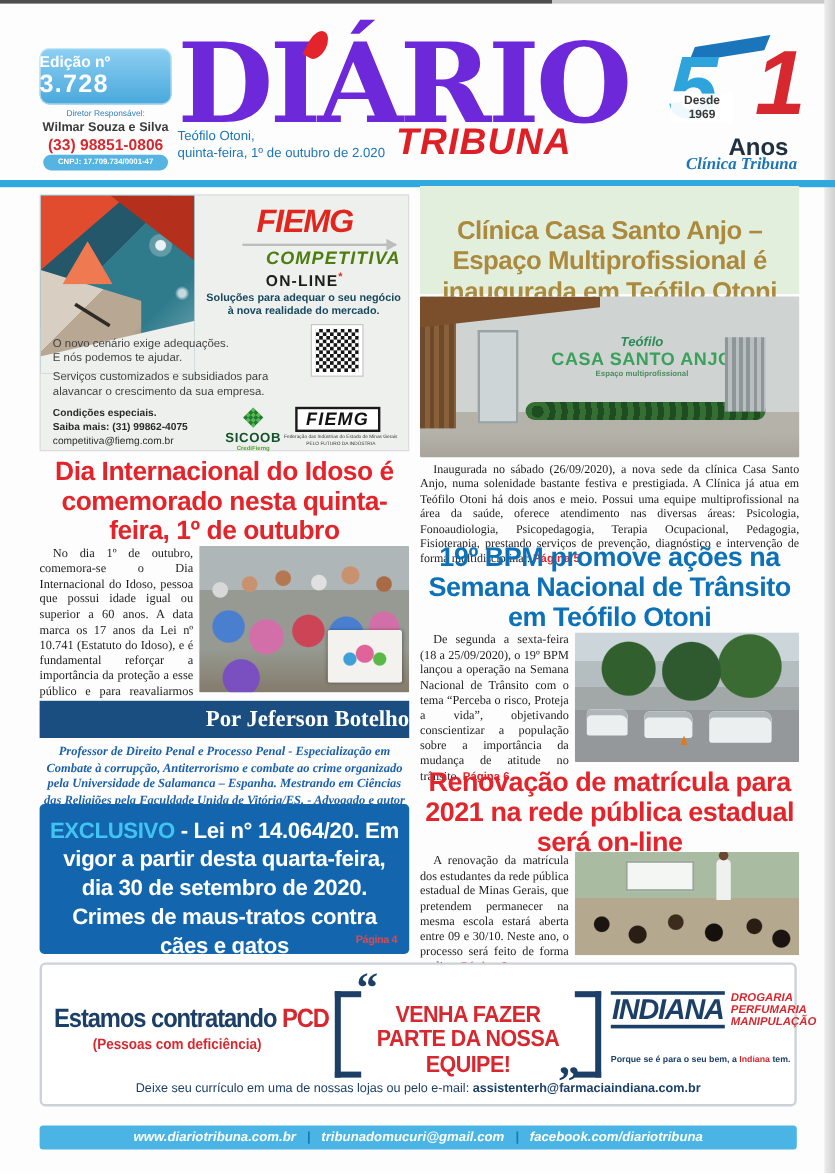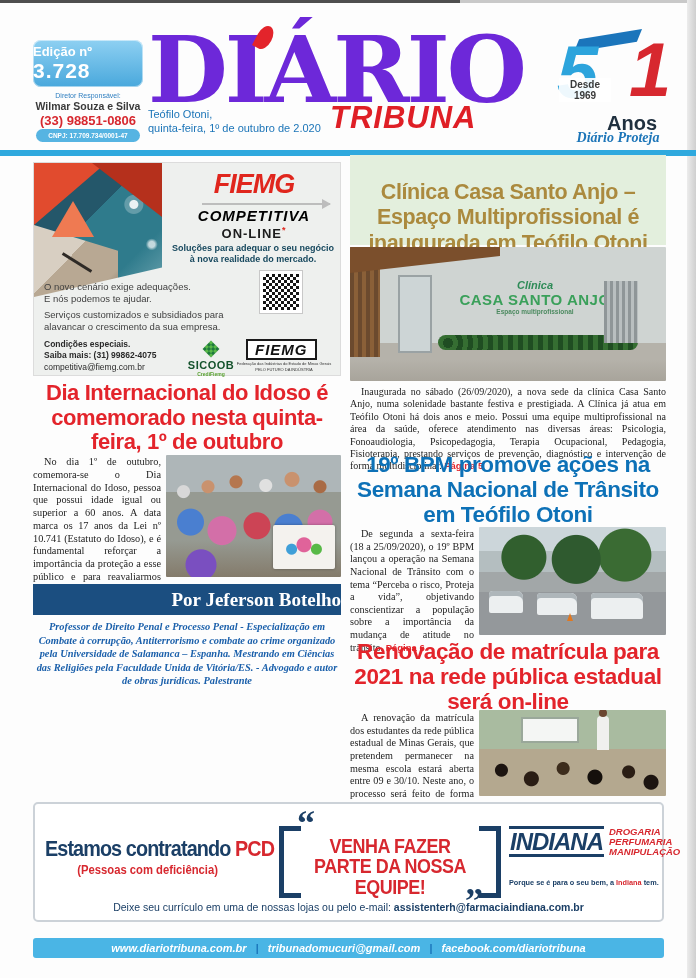--- a/index.html
+++ b/index.html
@@ -64,22 +64,22 @@
             background:linear-gradient(135deg,#d8cfc2 0 40%,#b8a893 40% 75%,#6f6152 100%);
             clip-path:polygon(0 0,100% 30%,100% 100%,0 100%)}
   .fc-pen{position:absolute;left:26px;top:98px;width:34px;height:3px;background:#2e2a26;transform:rotate(32deg)}
   .fc-white{position:absolute;left:-12px;top:118px;width:170px;height:70px;background:#eef0ee;
             transform:rotate(-13deg)}
   .fiemg-brand{position:absolute;left:140px;top:6px;width:160px;text-align:center;
                font-size:27px;font-weight:900;font-style:italic;color:#e0261d;letter-spacing:-1px}
   .fiemg-arrow{position:absolute;left:168px;top:40px;width:128px;height:2px;background:#bdbdbd}
   .fiemg-arrow::after{content:"";position:absolute;right:-1px;top:-4px;border-left:9px solid #bdbdbd;
                       border-top:5px solid transparent;border-bottom:5px solid transparent}
-  .fiemg-prog{position:absolute;left:140px;top:44px;width:160px;text-align:center;font-size:15px;
-              font-weight:800;font-style:italic;color:#000000;letter-spacing:1px}
+  .fiemg-prog{position:absolute;left:140px;top:44px;width:160px;text-align:right;font-size:15px;
+              font-weight:800;font-style:italic;color:#4d7c0f;letter-spacing:1px}
   .fiemg-online{position:absolute;left:140px;top:62px;width:160px;text-align:center;font-size:13px;
                 font-weight:900;color:#1d1d1d;letter-spacing:1px}
   .fiemg-online sup{color:#e0261d;font-size:9px}
   .fiemg-tagline{position:absolute;left:136px;top:80px;width:166px;text-align:center;font-size:9px;
                  font-weight:800;color:#17485e;line-height:1.25}
   .fiemg-p1{position:absolute;left:10px;top:118px;font-size:9.5px;color:#3f3f3f;line-height:1.3}
   .fiemg-p3{position:absolute;left:10px;top:146px;width:190px;font-size:9.5px;color:#3f3f3f;line-height:1.3}
   .qr{position:absolute;left:226px;top:108px;width:42px;height:42px;
       background:repeating-conic-gradient(#151515 0 25%,#fff 0 50%);background-size:6px 6px;
       border:3px solid #fff;outline:1px solid #c8c8c8}
@@ -252,21 +252,21 @@
 
   <div class="ab anniv">
     <div class="anniv-flag"></div>
     <div class="digit5">5</div>
     <div class="digit1">1</div>
     <div class="since">
       <span>Desde</span><br>
       <span>1969</span>
     </div>
     <div class="anos">Anos</div>
-    <div class="anniv-brand">Diário Proteja</div>
+    <div class="anniv-brand">Clínica Tribuna</div>
   </div>
 
   <div class="ab blue-bar"></div>
 
   <div class="ab fiemg-ad">
     <div class="fc">
       <div class="fc-photo"></div>
       <div class="fc-pen"></div>
       <div class="fc-t1"></div>
       <div class="fc-t2"></div>
@@ -308,30 +308,35 @@
     <span>No dia 1º de outubro, comemora-se o Dia Internacional do Idoso, pessoa que possui idade igual ou superior a 60 anos. A data marca os 17 anos da Lei nº 10.741 (Estatuto do Idoso), e é fundamental reforçar a importância da proteção a esse público e para reavaliarmos nossa atitude com relação aos idosos.</span>
     <span class="pref">Página 2</span>
   </p>
   <div class="ab photo ph-idoso">
     <div class="banner"></div>
   </div>
 
   <div class="ab col-box">Por Jeferson Botelho</div>
   <div class="ab col-bio">Professor de Direito Penal e Processo Penal - Especialização em Combate à corrupção, Antiterrorismo e combate ao crime organizado pela Universidade de Salamanca – Espanha. Mestrando em Ciências das Religiões pela Faculdade Unida de Vitória/ES. - Advogado e autor de obras jurídicas. Palestrante</div>
 
+  <div class="ab excl-box">
+    <span class="excl-label">EXCLUSIVO</span>
+    <span>- Lei n° 14.064/20. Em vigor a partir desta quarta-feira, dia 30 de setembro de 2020. Crimes de maus-tratos contra cães e gatos</span>
+    <div class="excl-pref">Página 4</div>
+  </div>
 
   <div class="ab hl-clinica-box">
     <div class="hl hl-clinica">Clínica Casa Santo Anjo – Espaço Multiprofissional é inaugurada em Teófilo Otoni</div>
   </div>
   <div class="ab photo ph-clinica">
     <div class="pc-wood"></div>
     <div class="pc-roof"></div>
     <div class="pc-door"></div>
     <div class="pc-sign">
-      <div class="s1">Clínica</div>
+      <div class="s1">Teófilo</div>
       <div class="s2">CASA SANTO ANJO</div>
       <div class="s3">Espaço multiprofissional</div>
     </div>
     <div class="pc-hedge"></div>
     <div class="pc-gate"></div>
   </div>
   <p class="ab body-text cap-clinica">
     <span>Inaugurada no sábado (26/09/2020), a nova sede da clínica Casa Santo Anjo, numa solenidade bastante festiva e prestigiada. A Clínica já atua em Teófilo Otoni há dois anos e meio. Possui uma equipe multiprofissional na área da saúde, oferece atendimento nas diversas áreas: Psicologia, Fonoaudiologia, Psicopedagogia, Terapia Ocupacional, Pedagogia, Fisioterapia, prestando serviços de prevenção, diagnóstico e intervenção de forma multidisciplinar.</span>
     <span class="pref">Página 5</span>
   </p>

